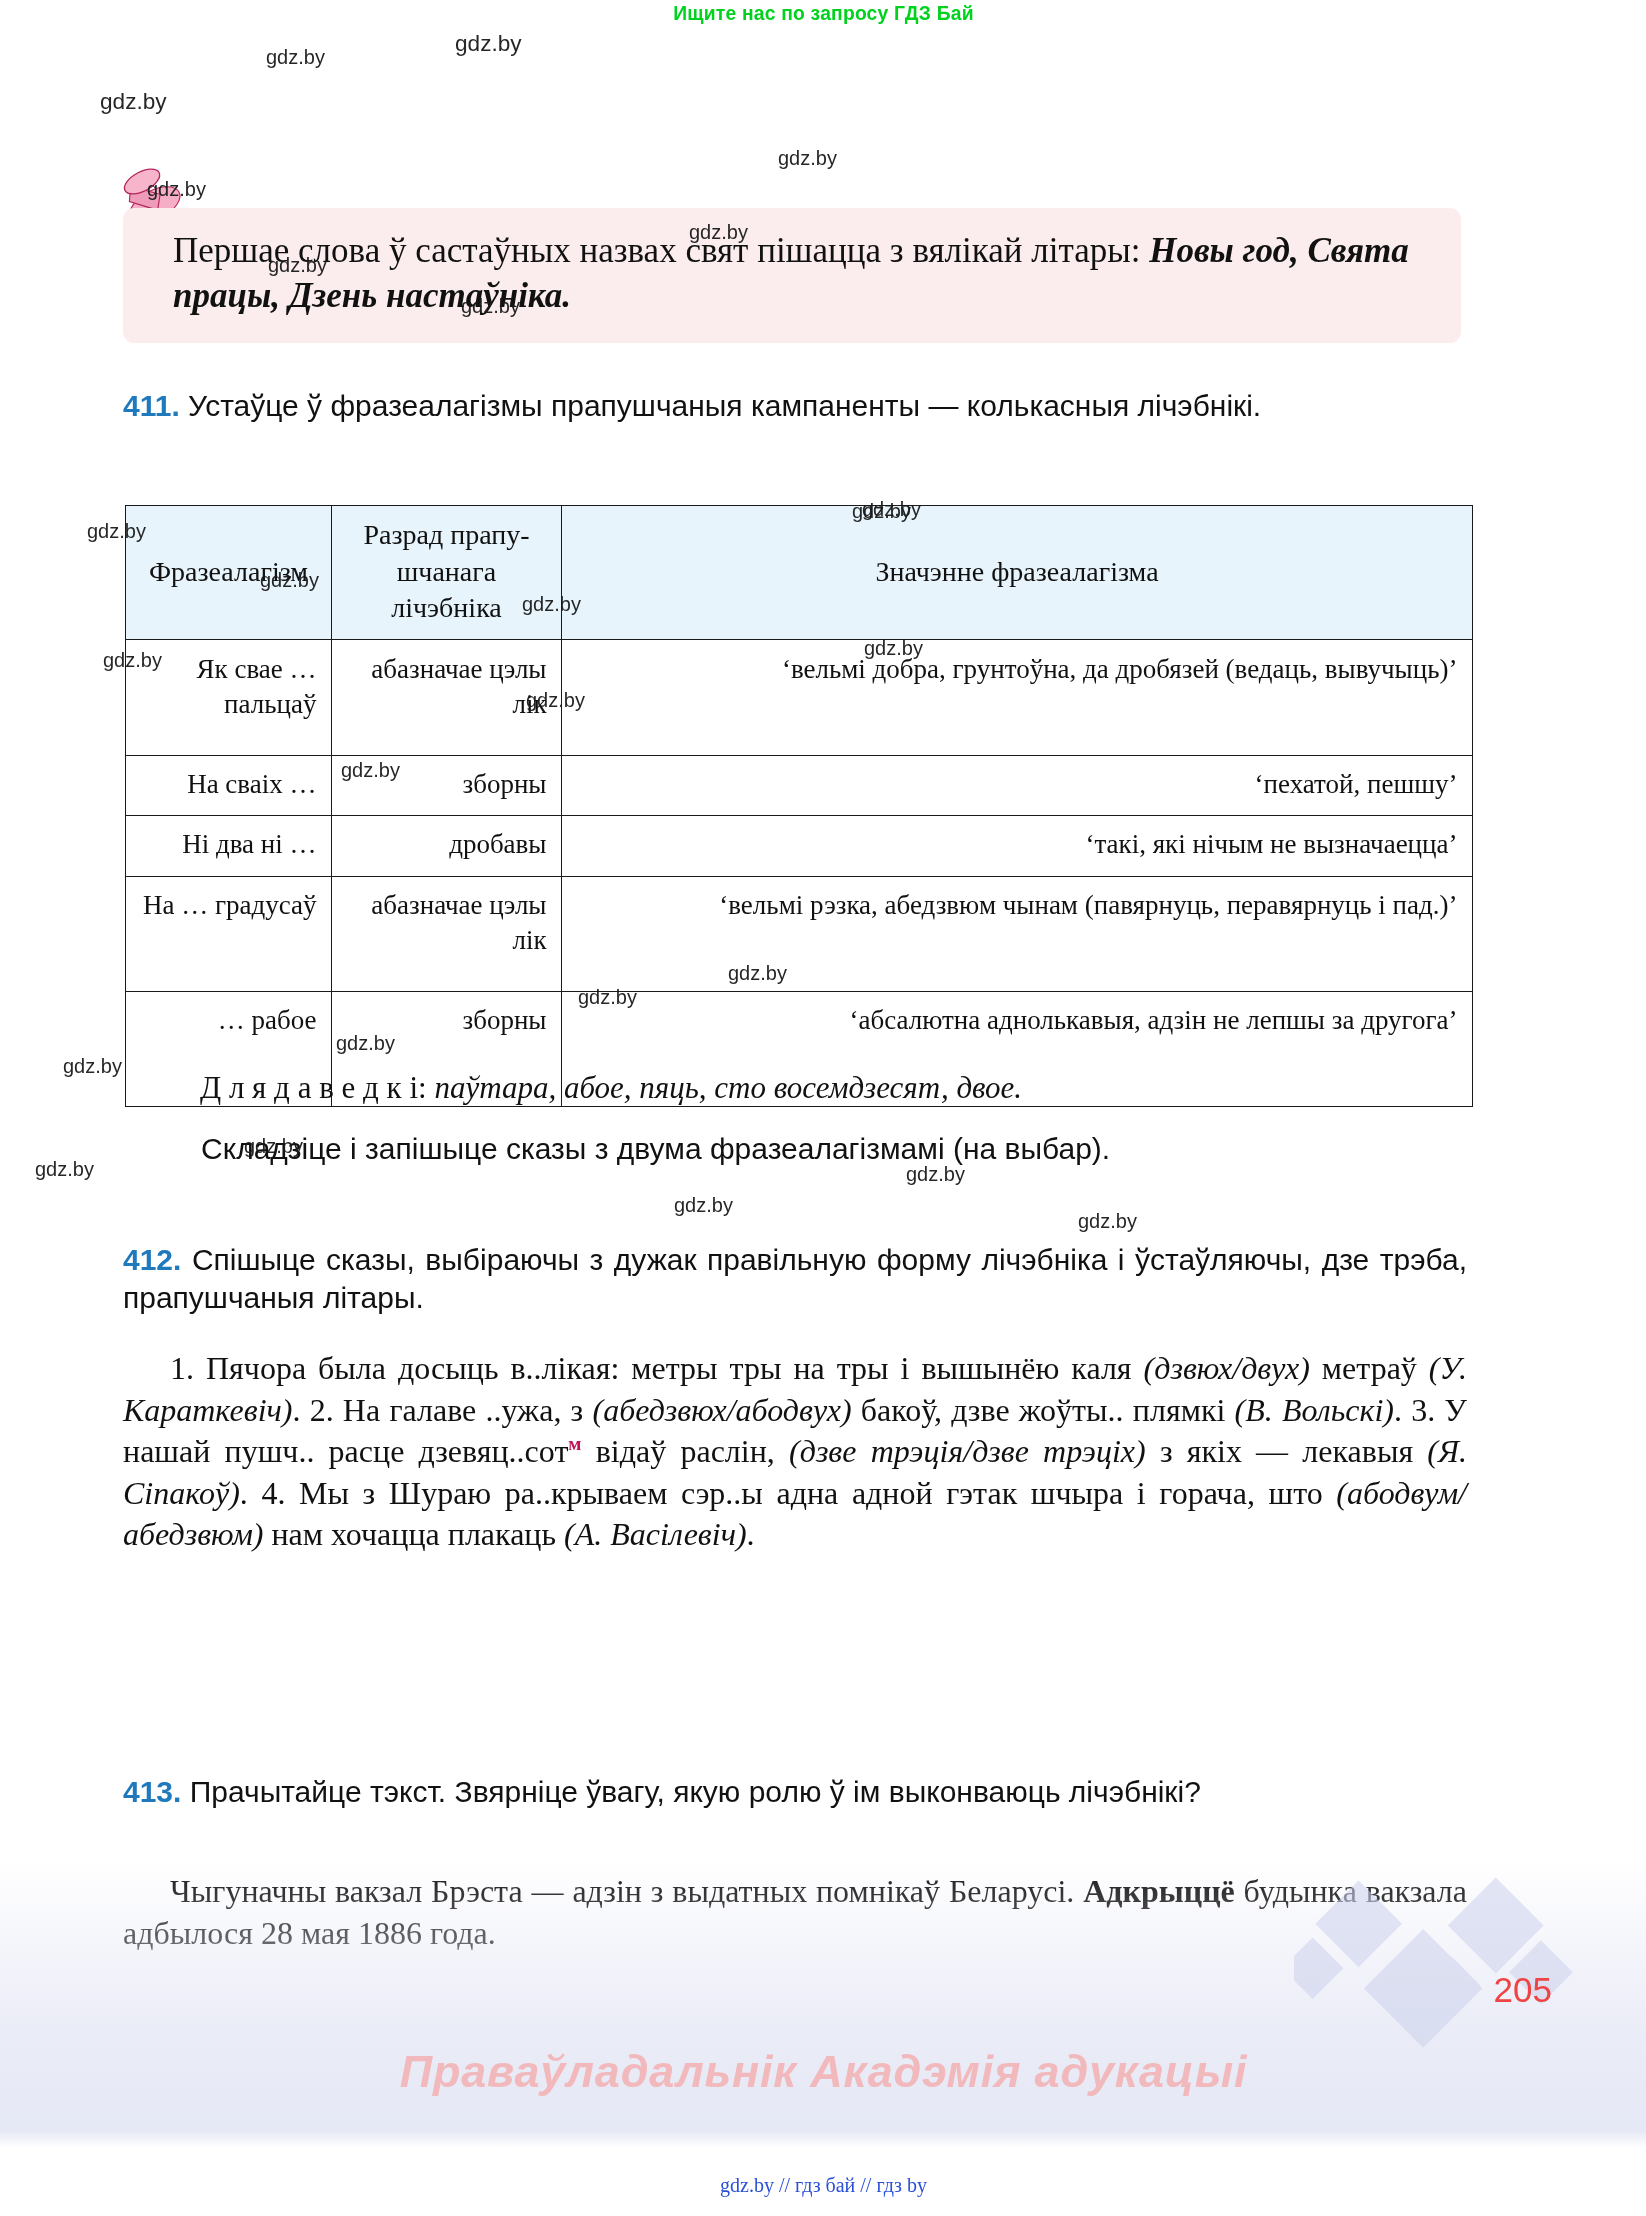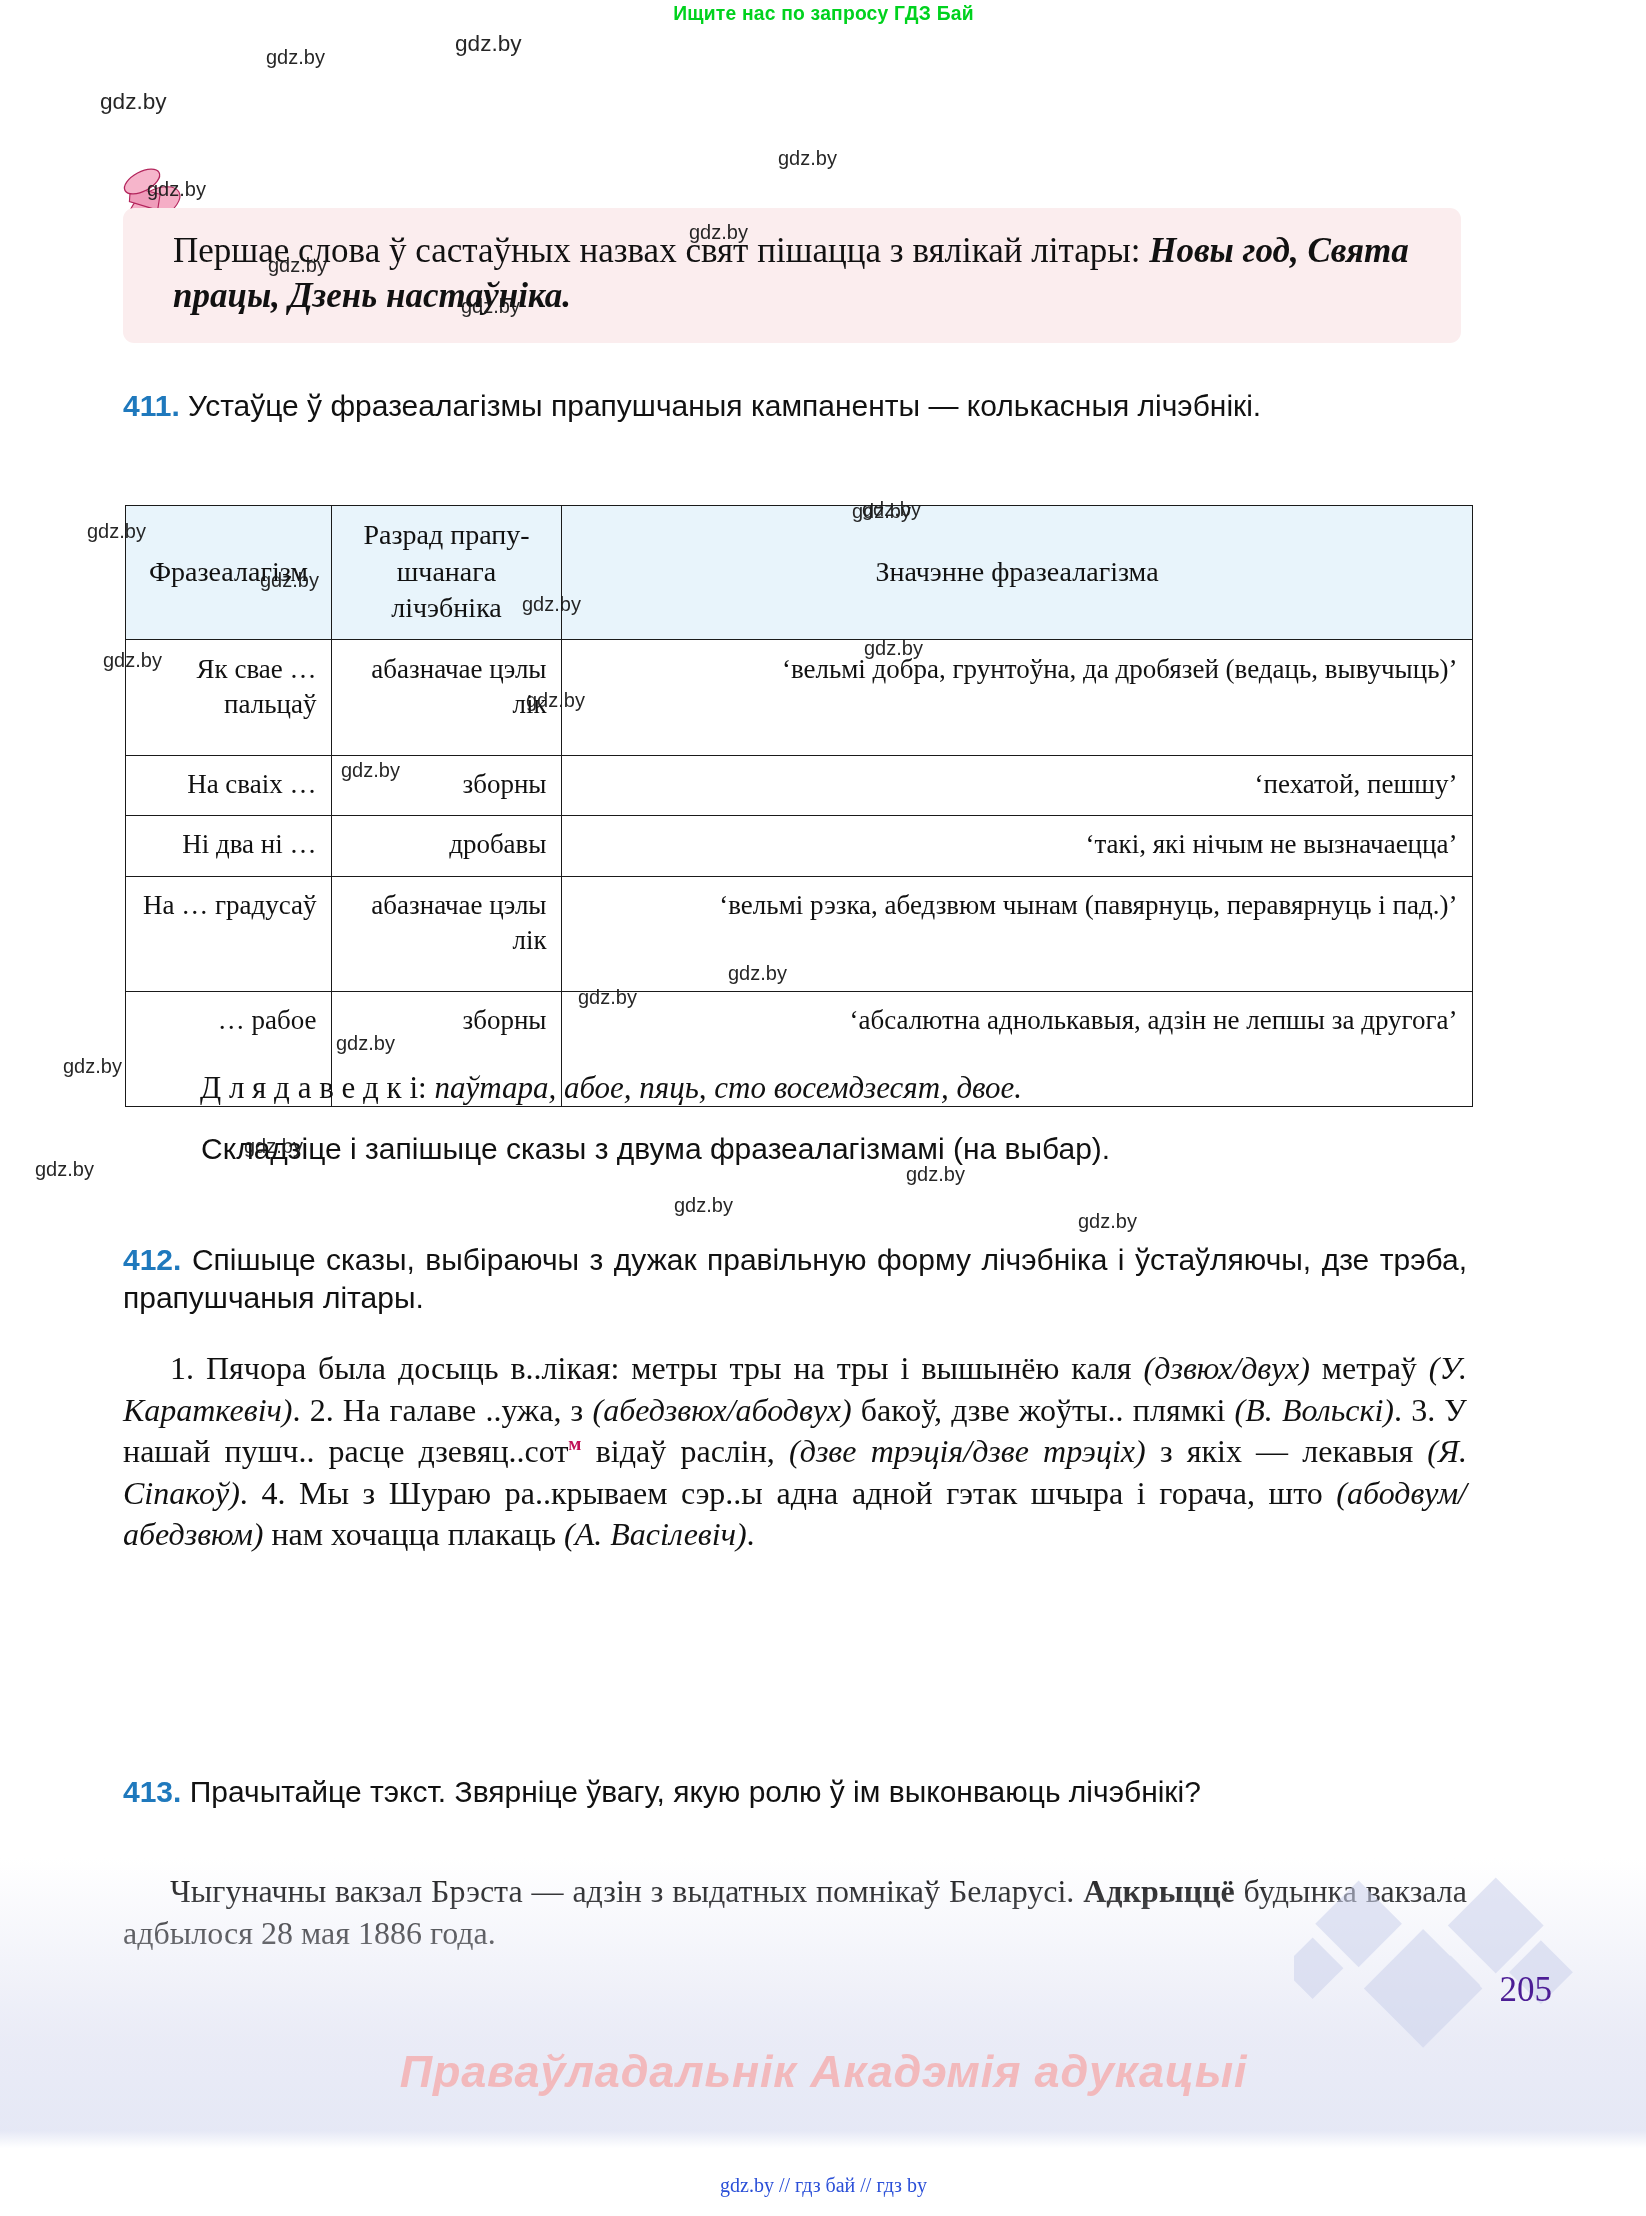--- a/index.html
+++ b/index.html
@@ -103,22 +103,22 @@
   td.cell-tall{ height:90px; }
 
   
   .foot-grad{
     position:absolute; left:0; bottom:68px; width:100%; height:290px;
     background:linear-gradient(to bottom, rgba(232,234,246,0) 0%, rgba(230,232,245,.85) 62%, rgba(228,231,245,.95) 94%, rgba(228,231,245,.0) 100%);
   }
   .diamonds{ position:absolute; right:6.4px; bottom:105px; width:347px; height:242px; }
   .page-num{
     position:absolute; right:95px; bottom:206px;
-    font-family:Liberation Serif, serif;
-    font-size:35px; color:#4c1d95; font-weight:normal;
+    font-family:Liberation Sans, sans-serif;
+    font-size:35px; color:#ef4444; font-weight:normal;
   }
   .copyright{
     position:absolute; left:0; bottom:118px; width:100%;
     text-align:center;
     font-family:"Liberation Sans", sans-serif;
     font-style:italic; font-weight:bold;
     font-size:45px;
     color:#f2b9bc;
     letter-spacing:0.8px;
   }

